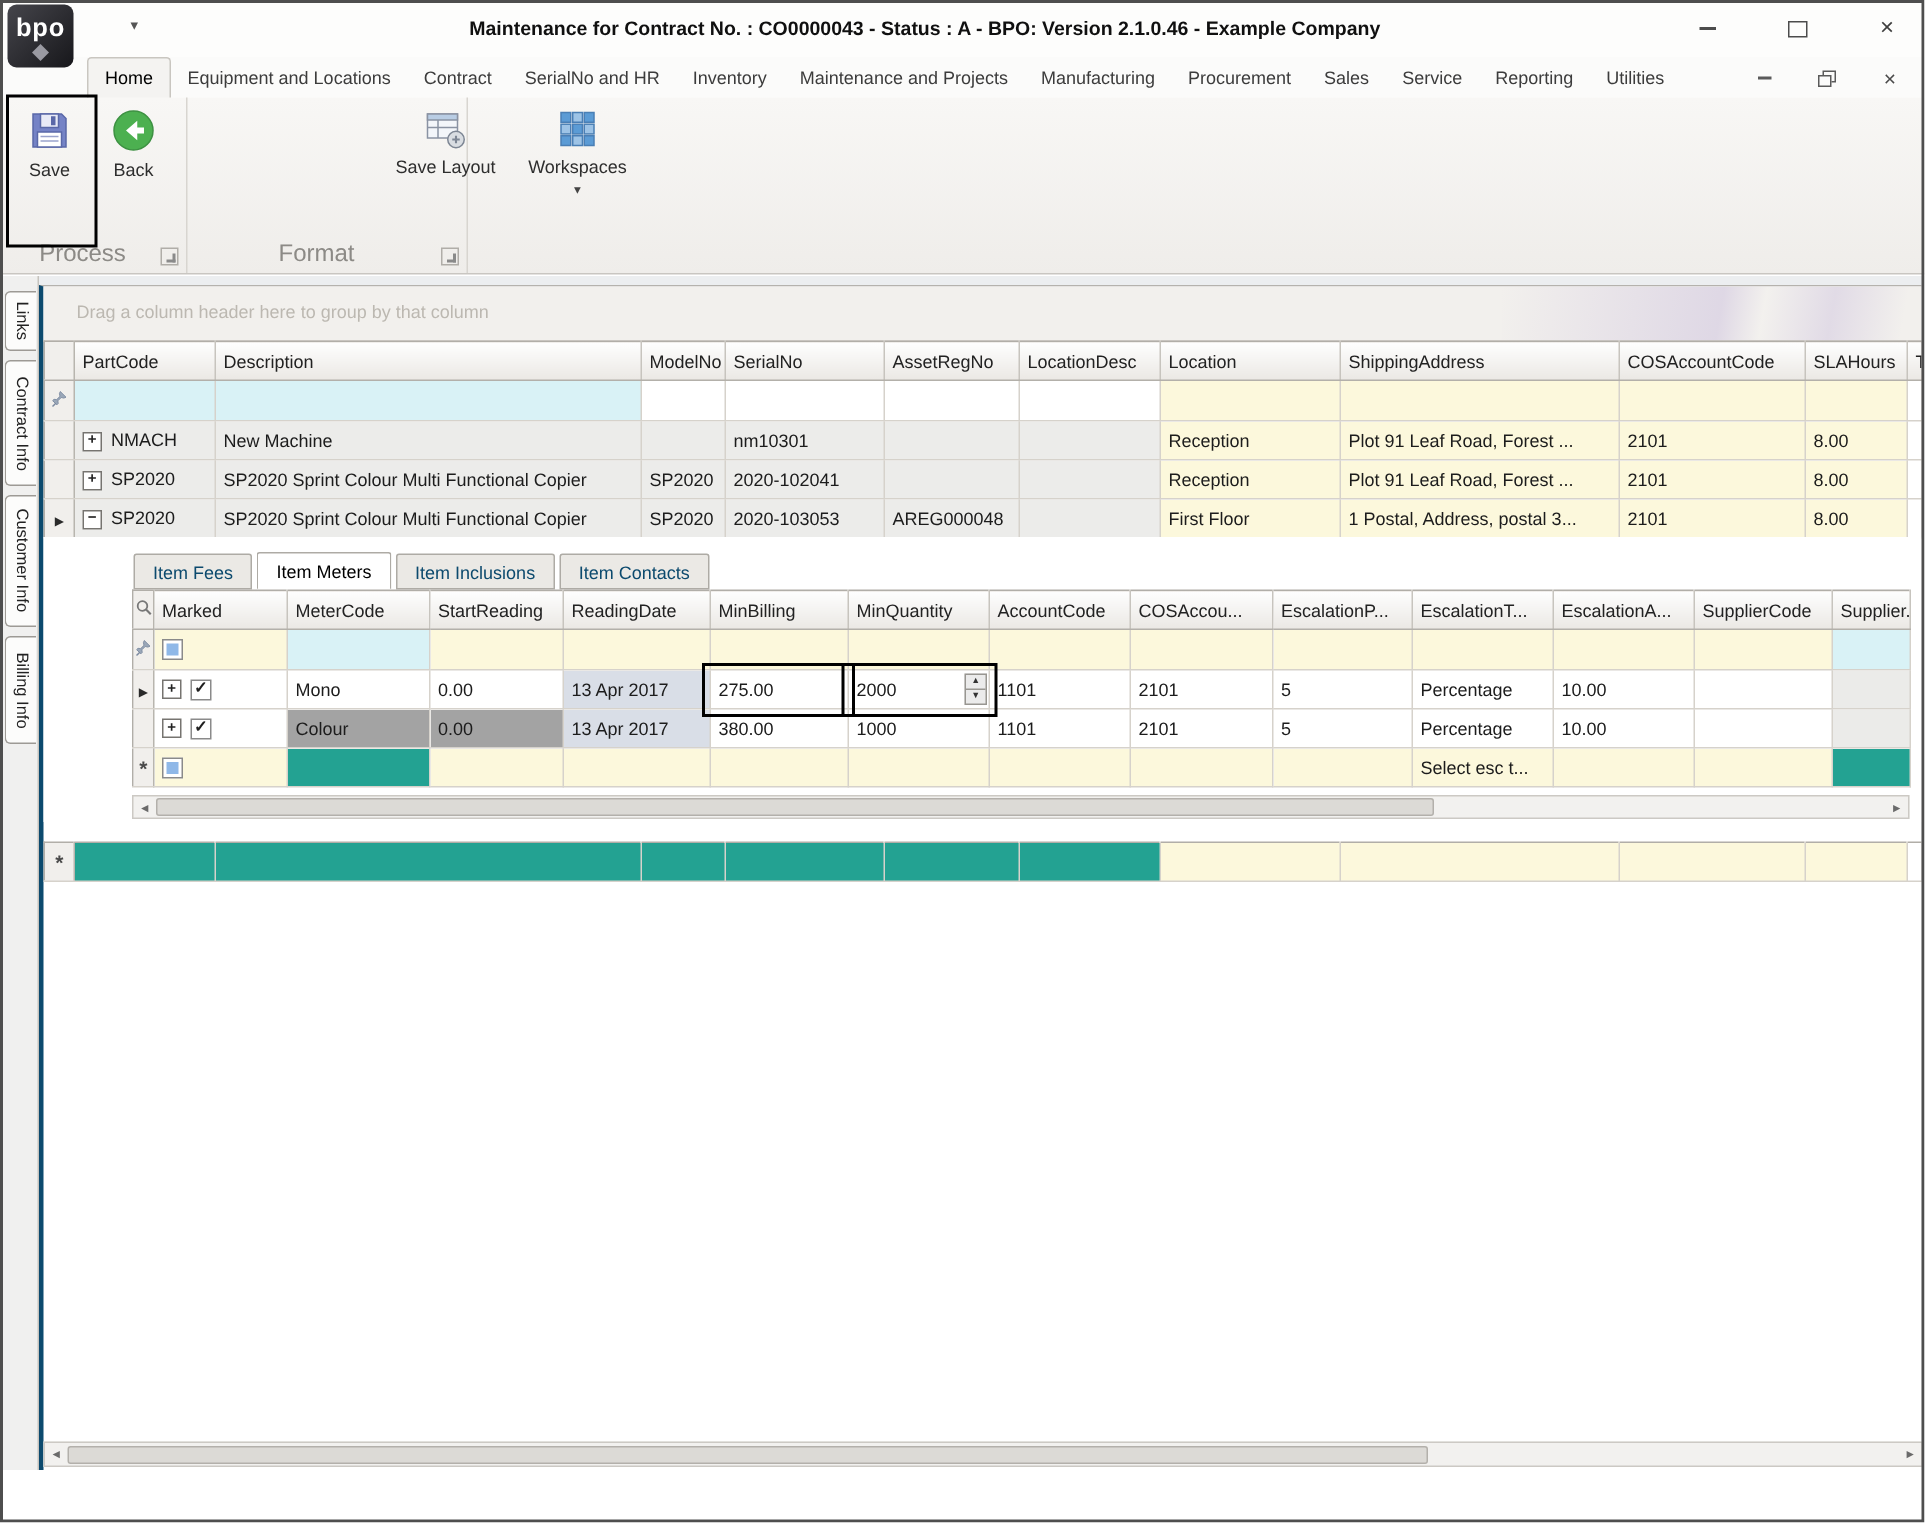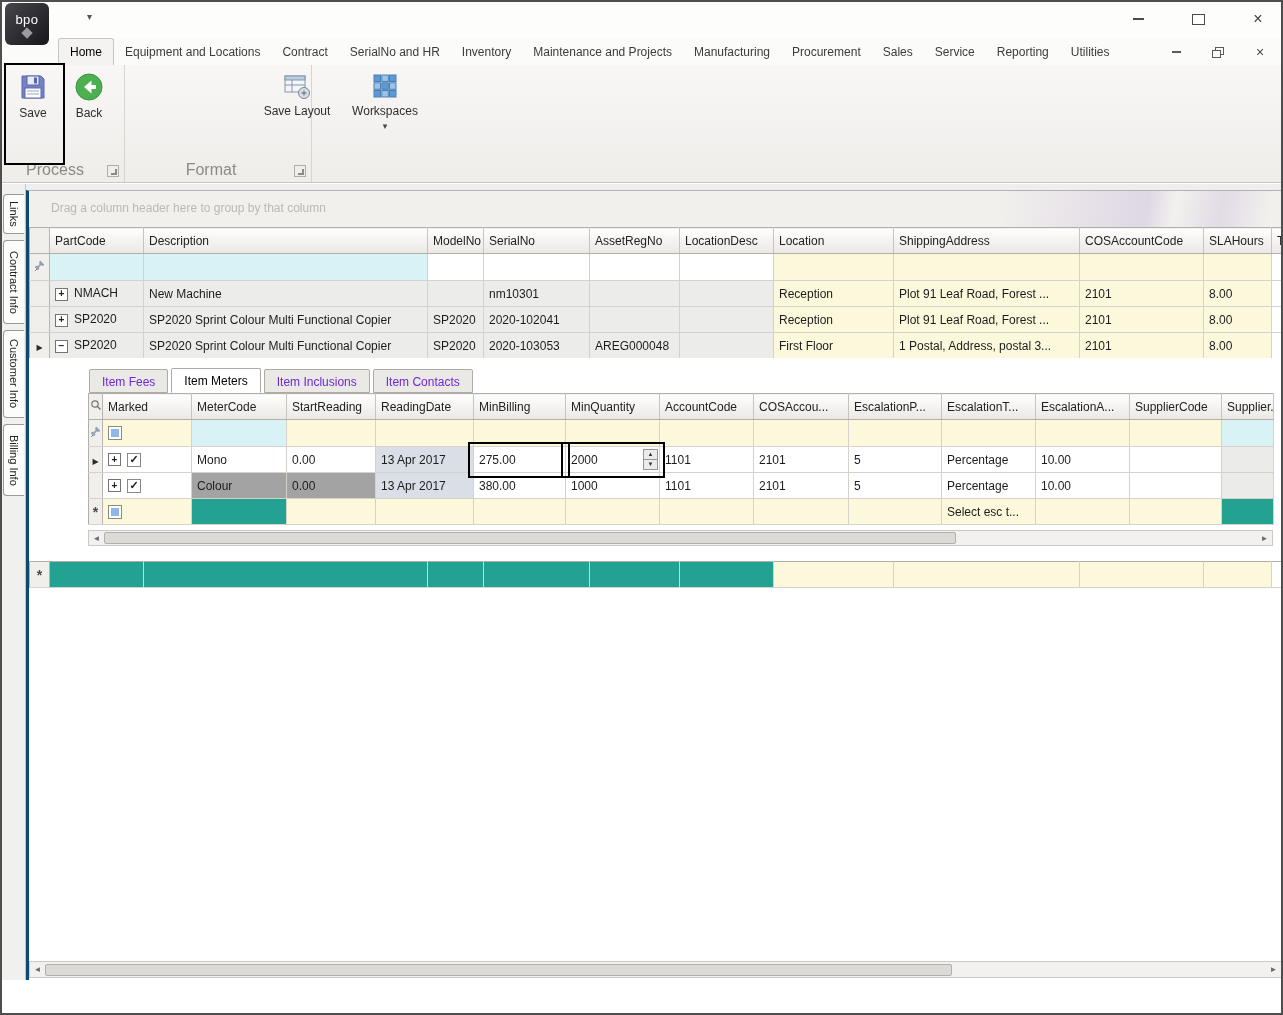--- a/index.html
+++ b/index.html
@@ -6,21 +6,21 @@
   body{width:1283px;height:1015px;position:relative;background:#fff;
        font-family:"Liberation Sans",sans-serif;font-size:12px;color:#1c1c1c;overflow:hidden;}
   .window{position:absolute;inset:0;background:#fff;overflow:hidden;}
   .frame{position:absolute;inset:0;border:2px solid #4e4e4e;pointer-events:none;z-index:90;}
 
   
   .titlebar{position:absolute;left:0;top:0;width:100%;height:38px;background:#fdfdfc;}
   .logo{position:absolute;left:5px;top:3px;width:44px;height:42px;z-index:6;
         background:linear-gradient(135deg,#45454b,#17171b);border-radius:6px;color:#fff;
         display:flex;flex-direction:column;align-items:center;justify-content:center;}
-  .logo-text{font-size:13px;font-weight:normal;letter-spacing:.5px;}
+  .logo-text{font-size:17px;font-weight:bold;letter-spacing:.5px;}
   .logo-cube{width:8px;height:8px;background:#9a9aa2;transform:rotate(45deg);margin-top:2px;}
   .qat-caret{position:absolute;left:87px;top:11px;font-size:10px;color:#555;}
   .title{position:absolute;left:120px;right:170px;top:0;height:38px;line-height:38px;text-align:center;
          font-size:13px;font-weight:bold;color:#101010;white-space:nowrap;overflow:hidden;}
   .win-controls{position:absolute;right:10px;top:7px;display:flex;gap:30px;z-index:6;}
   .win-btn{width:30px;height:24px;display:flex;align-items:center;justify-content:center;color:#4c4c4c;}
   .glyph-min{width:11px;height:2px;background:#4c4c4c;display:inline-block;}
   .glyph-max{width:11px;height:9px;border:1px solid #4c4c4c;display:inline-block;}
   .glyph-close{font-size:16px;line-height:16px;color:#3e3e3e;}
 
@@ -93,21 +93,21 @@
   .sup{background:#EBEBE9;}
   .foc{background:var(--focus-cell,#D9DEE7);}
   .teal{background:var(--teal,#23A292);}
   .n{text-align:right;}
   #ogrid{top:36px;left:0;width:1253px;}
   #ogrid-new{top:370px;left:0;width:1253px;}
 
   .detail{position:absolute;left:0;top:167px;width:100%;height:190px;background:#fff;}
   .dtabs{position:absolute;left:60px;top:10px;height:25px;display:flex;align-items:flex-end;}
   .dtab{height:24px;line-height:24px;padding:0 12px;border:1px solid #aeaba5;background:#ebe9e5;
-        font-size:12px;color:#6d28d9;margin-right:3px;border-radius:2px 2px 0 0;box-sizing:border-box;}
+        font-size:12px;color:#0c4a6e;margin-right:3px;border-radius:2px 2px 0 0;box-sizing:border-box;}
   .dtab.active{background:#fff;height:25px;border-bottom:1px solid #fff;color:#000;}
   #dgrid{top:35px;left:59px;width:1185px;}
 
   .hscroll{position:absolute;background:#f2f1ef;border:1px solid #ccc9c4;box-sizing:border-box;
            display:flex;align-items:center;height:16px;}
   .hscroll .arr{width:15px;text-align:center;font-size:8px;color:#6a6a6a;flex:0 0 auto;}
   .hscroll .thumb{height:10px;background:#dcdad6;border:1px solid #b3b0ab;border-radius:2px;flex:0 0 auto;}
   .hscroll .spacer{flex:1;}
   #dscroll{left:59px;top:172px;width:1185px;}
   #dscroll .thumb{width:850px;}
@@ -152,20 +152,21 @@
 <body>
 
 <div class="window">
 
   <div class="titlebar">
     <div class="logo">
       <span class="logo-text">bpo</span>
       <span class="logo-cube"></span>
     </div>
     <span class="qat-caret">▾</span>
+    <div class="title">Maintenance for Contract No. : CO0000043 - Status : A - BPO: Version 2.1.0.46 - Example Company</div>
     <div class="win-controls">
       <div class="win-btn">
           <span class="glyph-min"></span>
         </div>
       <div class="win-btn">
           <span class="glyph-max"></span>
         </div>
       <div class="win-btn">
           <span class="glyph-close">×</span>
         </div>

